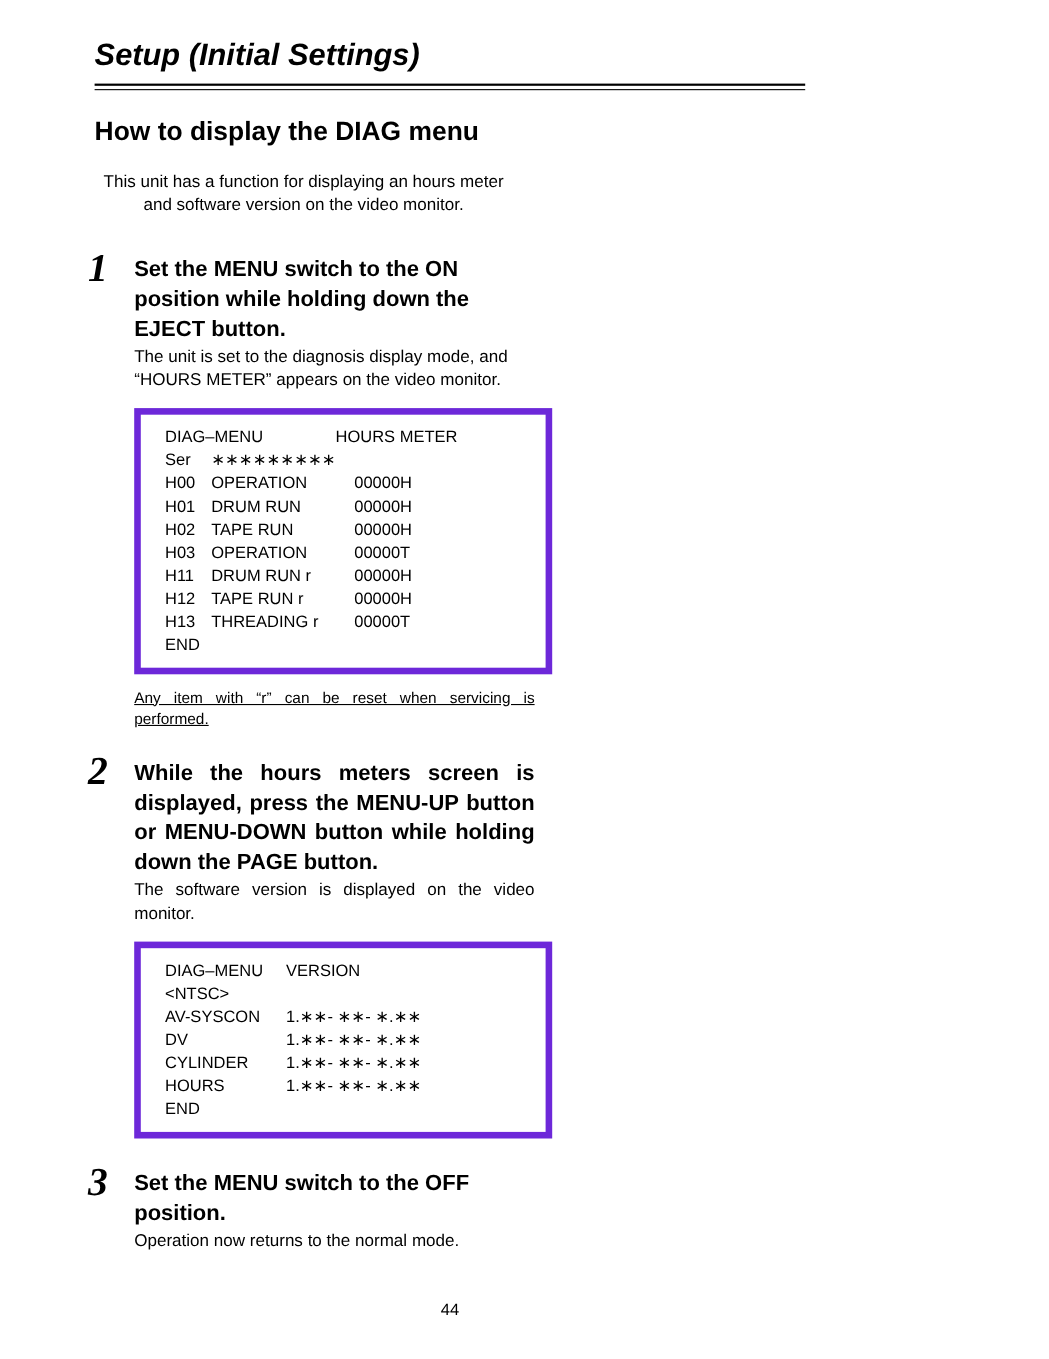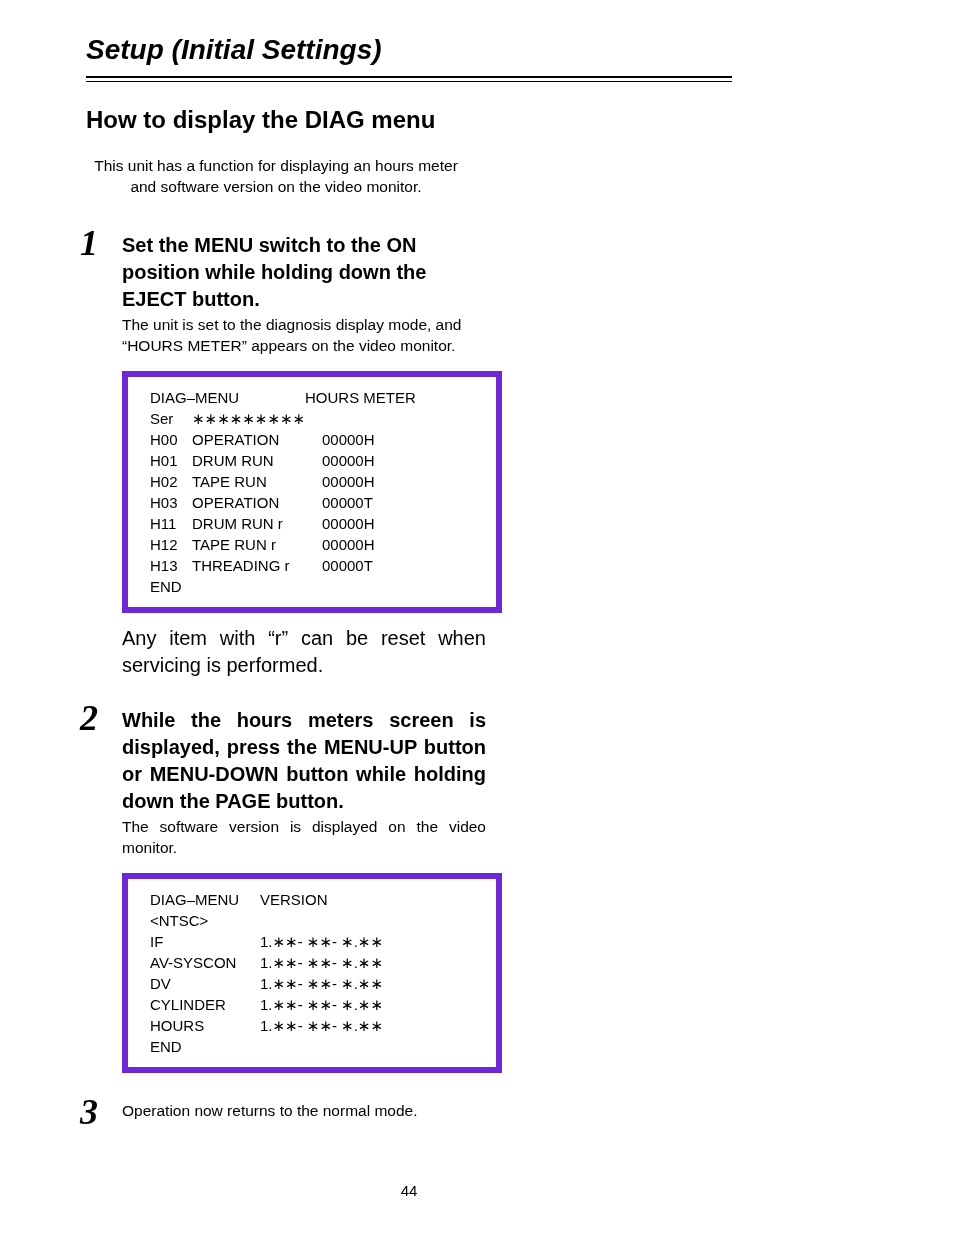--- a/index.html
+++ b/index.html
@@ -67,24 +67,25 @@
     line-height: 1.35;
     margin-bottom: 2px;
   }
   .step-head.justify { text-align: justify; }
   .step-body {
     font-size: 15.5px;
     line-height: 1.35;
   }
   .step-body.justify { text-align: justify; }
   .note {
-    font-size: 20px;
+    font-size: 14px;
     line-height: 1.35;
     text-align: justify;
     margin: 12px 0 0 0;
+    text-decoration: underline;
   }
   .screen {
     border: 6px solid #6d28d9;
     margin: 14px 0 0 0;
     padding: 10px 16px 10px 22px;
     font-size: 15px;
     line-height: 1.4;
     width: 330px;
   }
   .screen .hdr {
@@ -200,24 +201,20 @@
           <tbody>
               <tr>
             <td class="c1">DIAG–MENU</td>
             <td class="c2">VERSION</td>
           </tr>
           <tr>
             <td class="c1">&lt;NTSC&gt;</td>
             <td class="c2"></td>
           </tr>
           <tr>
-            <td class="c1">IF</td>
-            <td class="c2">1.∗∗- ∗∗- ∗.∗∗</td>
-          </tr>
-          <tr>
             <td class="c1">AV-SYSCON</td>
             <td class="c2">1.∗∗- ∗∗- ∗.∗∗</td>
           </tr>
           <tr>
             <td class="c1">DV</td>
             <td class="c2">1.∗∗- ∗∗- ∗.∗∗</td>
           </tr>
           <tr>
             <td class="c1">CYLINDER</td>
             <td class="c2">1.∗∗- ∗∗- ∗.∗∗</td>
@@ -231,19 +228,20 @@
             <td class="c2"></td>
           </tr>
         </tbody>
           </table>
       </div>
 
     </div>
 
     <div class="step">
       <div class="step-num">3</div>
+      <div class="step-head">Set the MENU switch to the OFF position.</div>
       <div class="step-body">Operation now returns to the normal mode.</div>
     </div>
 
   </div>
 
   <div class="page-number">44</div>
 </div>
 
 </body></html>

